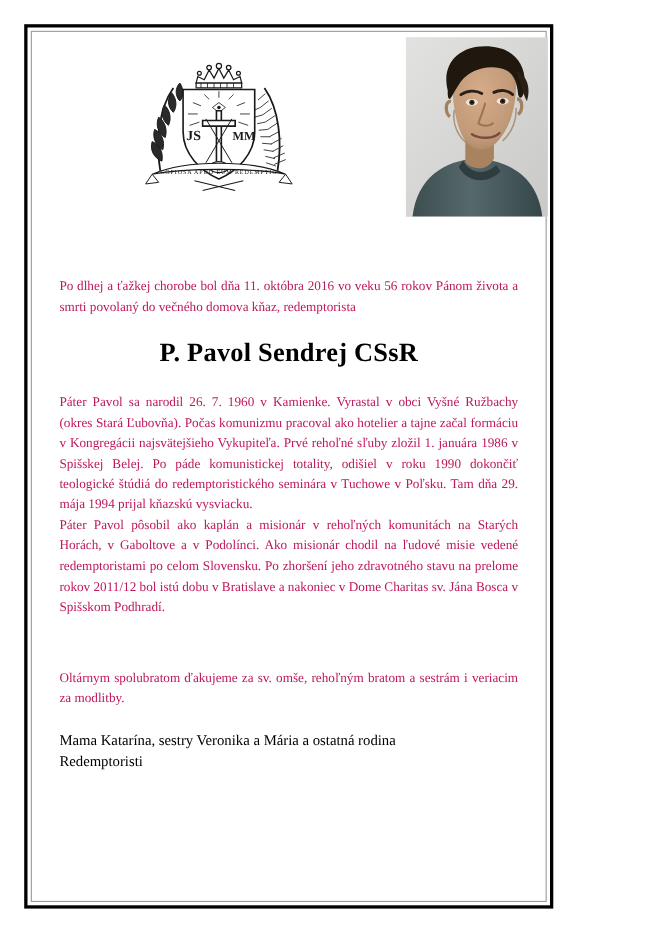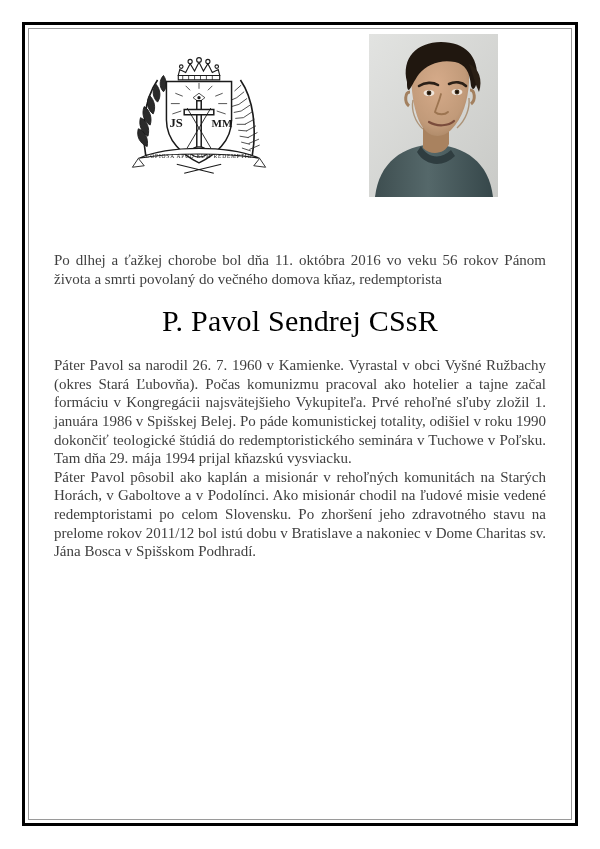--- a/index.html
+++ b/index.html
@@ -13,21 +13,21 @@
     font-family: "Liberation Serif", "DejaVu Serif", serif;
     color: #000000;
     overflow: hidden;
   }
 
   
   .page {
     position: absolute;
     left: 22px;
     top: 22px;
-    width: 556px;
+    width: 481px;
     height: 804px;
     box-sizing: border-box;
     border: 3px solid #000000;
     background: #ffffff;
   }
   .page-inner {
     position: absolute;
     left: 3px;
     top: 3px;
     right: 3px;
@@ -81,35 +81,35 @@
     top: 5px;
     width: 129px;
     height: 163px;
     background: #d8d9d7;
     overflow: hidden;
   }
   .photo-svg { display: block; width: 129px; height: 163px; }
 
   
   .para {
-    font-size: 15px;
+    font-size: 12px;
     line-height: 18.6px;
     text-align: justify;
     margin: 0;
-    color: #404040;
+    color: #be185d;
   }
   .para.lead { margin-bottom: 4px; }
   .para.block { margin-bottom: 0; }
   .spacer-m { height: 20px; }
   .spacer-l { height: 26px; }
 
   .name {
     text-align: center;
-    font-size: 30px;
-    font-weight: normal;
+    font-size: 24px;
+    font-weight: bold;
     letter-spacing: 0.2px;
     margin: 16px 0 18px 0;
     line-height: 34px;
   }
 
   .para.bold { font-weight: bold; }
 
   .signature {
     font-size: 13.4px;
     line-height: 18.6px;
@@ -259,19 +259,22 @@
       <div class="name">P. Pavol Sendrej CSsR</div>
 
       <p class="para block">Páter Pavol sa narodil 26. 7. 1960 v Kamienke. Vyrastal v obci Vyšné Ružbachy (okres Stará Ľubovňa). Počas komunizmu pracoval ako hotelier a tajne začal formáciu v Kongregácii najsvätejšieho Vykupiteľa. Prvé rehoľné sľuby zložil 1. januára 1986 v Spišskej Belej. Po páde komunistickej totality, odišiel v roku 1990 dokončiť teologické štúdiá do redemptoristického seminára v Tuchowe v Poľsku. Tam dňa 29. mája 1994 prijal kňazskú vysviacku.</p>
       <p class="para block">Páter Pavol pôsobil ako kaplán a misionár v rehoľných komunitách na Starých Horách, v Gaboltove a v Podolínci. Ako misionár chodil na ľudové misie vedené redemptoristami po celom Slovensku. Po zhoršení jeho zdravotného stavu na prelome rokov 2011/12 bol istú dobu v Bratislave a nakoniec v Dome Charitas sv. Jána Bosca v Spišskom Podhradí.</p>
 
       <div class="spacer-l"></div>
 
 
       <div class="spacer-m"></div>
 
+      <p class="para">Oltárnym spolubratom ďakujeme za sv. omše, rehoľným bratom a sestrám i veriacim za modlitby.</p>
 
       <div class="spacer-m"></div>
 
+      <div class="signature">Mama Katarína, sestry Veronika a Mária a ostatná rodina
+Redemptoristi</div>
 
     </div>
   </div>
 </div>
 
 </body></html>

